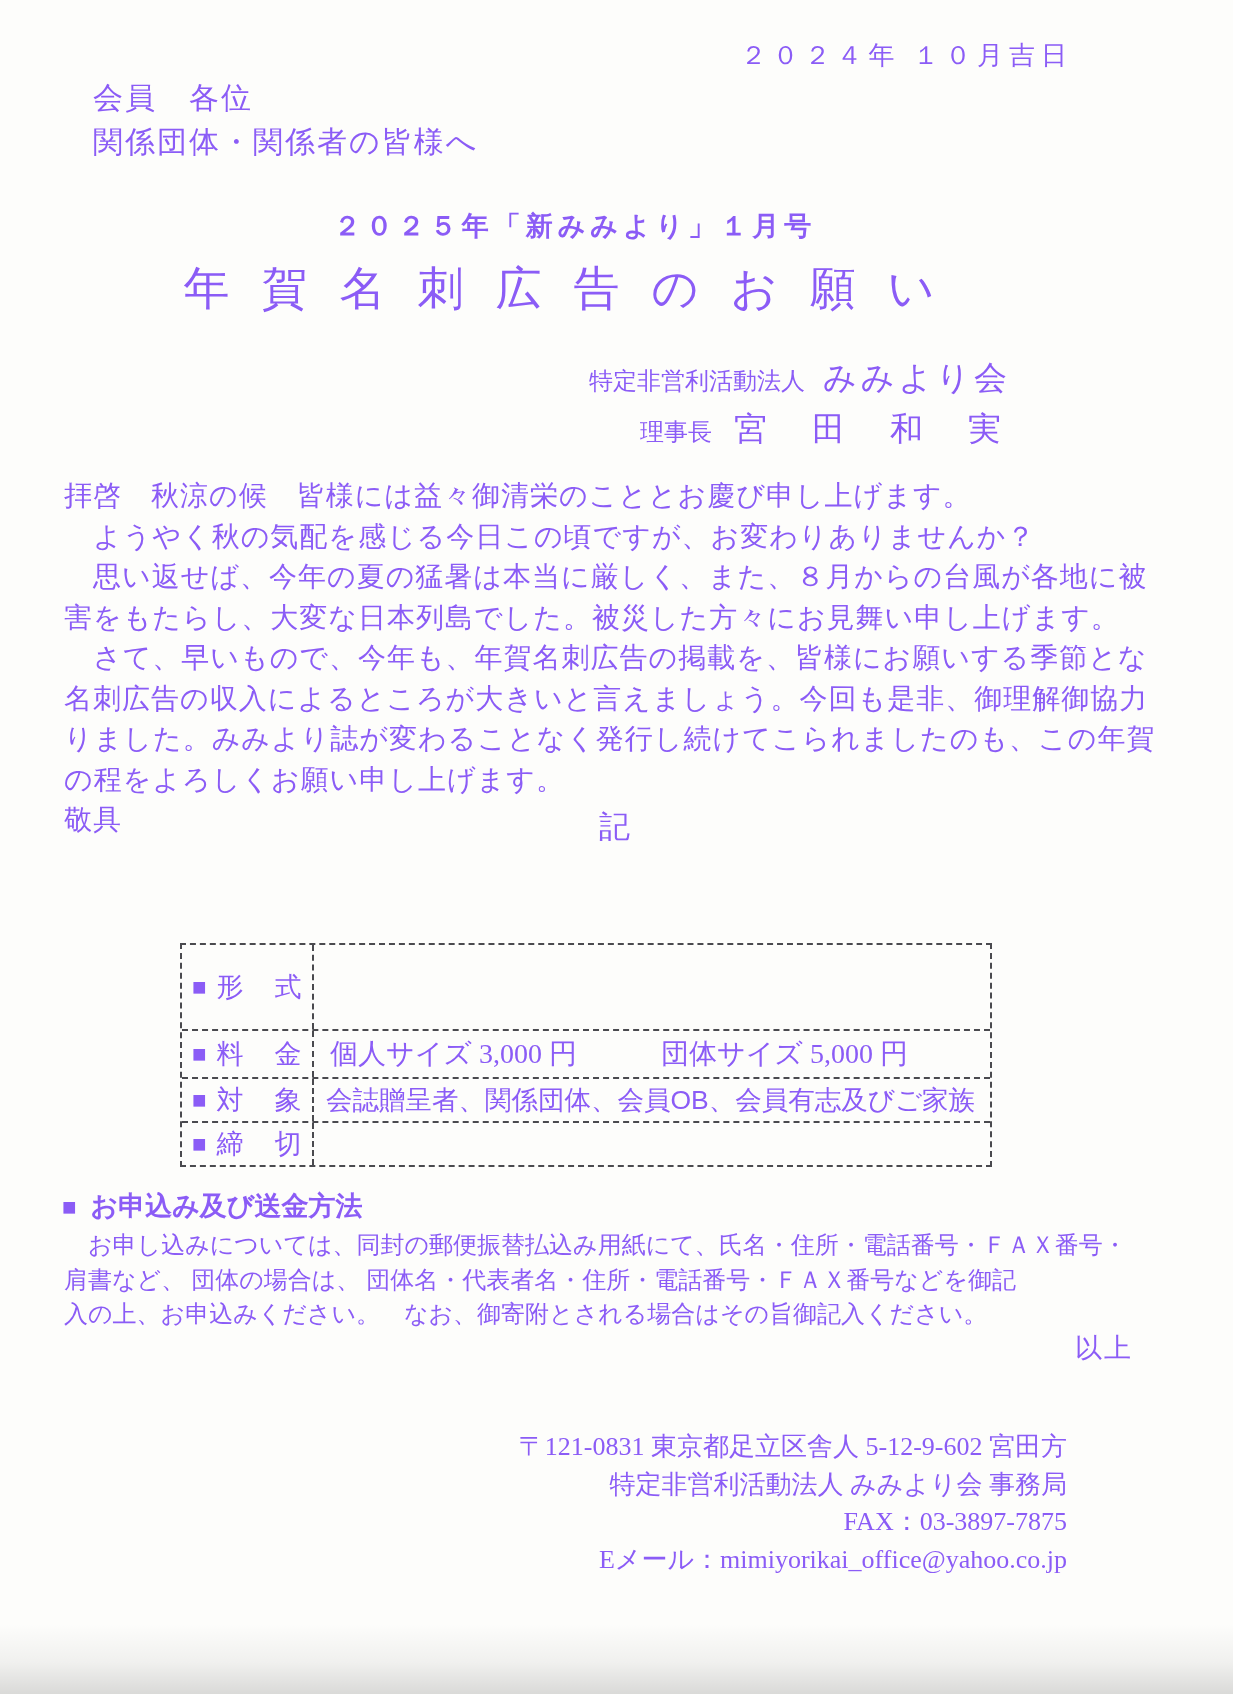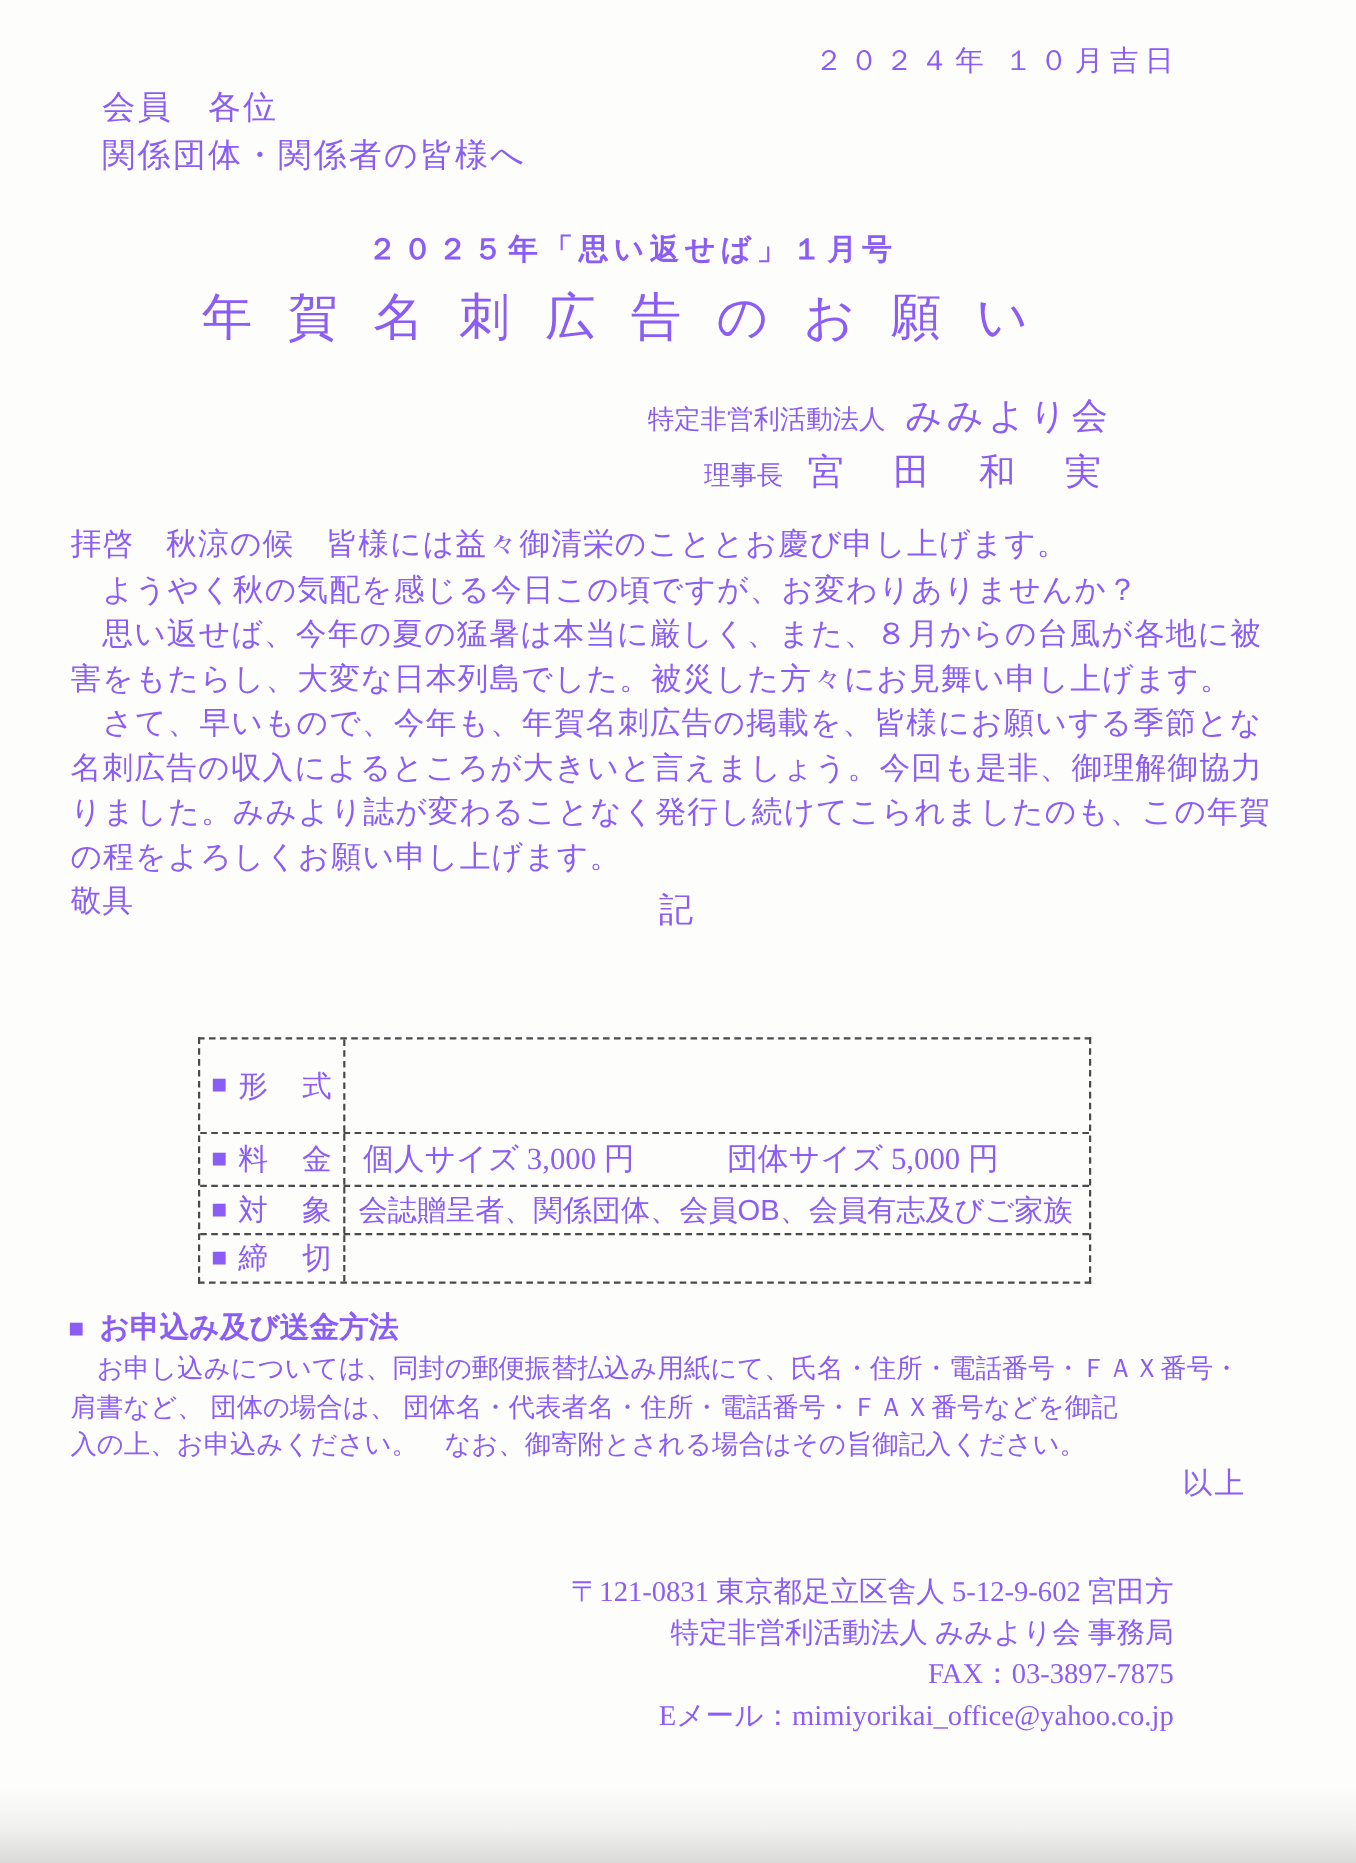--- a/index.html
+++ b/index.html
@@ -188,21 +188,21 @@
 <div class="page">
 
   <div class="date-line">２０２４年 １０月吉日</div>
 
   <div class="recipients">
     <div>会員　各位</div>
     <div>関係団体・関係者の皆様へ</div>
   </div>
 
   <div class="heading-block">
-    <div class="issue-line gothic">２０２５年「思い返せば」１月号</div>
+    <div class="issue-line gothic">２０２５年「新みみより」１月号</div>
     <div class="doc-title">年賀名刺広告のお願い</div>
   </div>
 
   <div class="sender-block">
     <div class="sender-org-line">
       <span class="gothic">特定非営利活動法人</span><span class="org-name">みみより会</span>
     </div>
     <div class="sender-person-line">
       <span class="gothic">理事長</span><span class="person-name">宮　田　和　実</span>
     </div>

